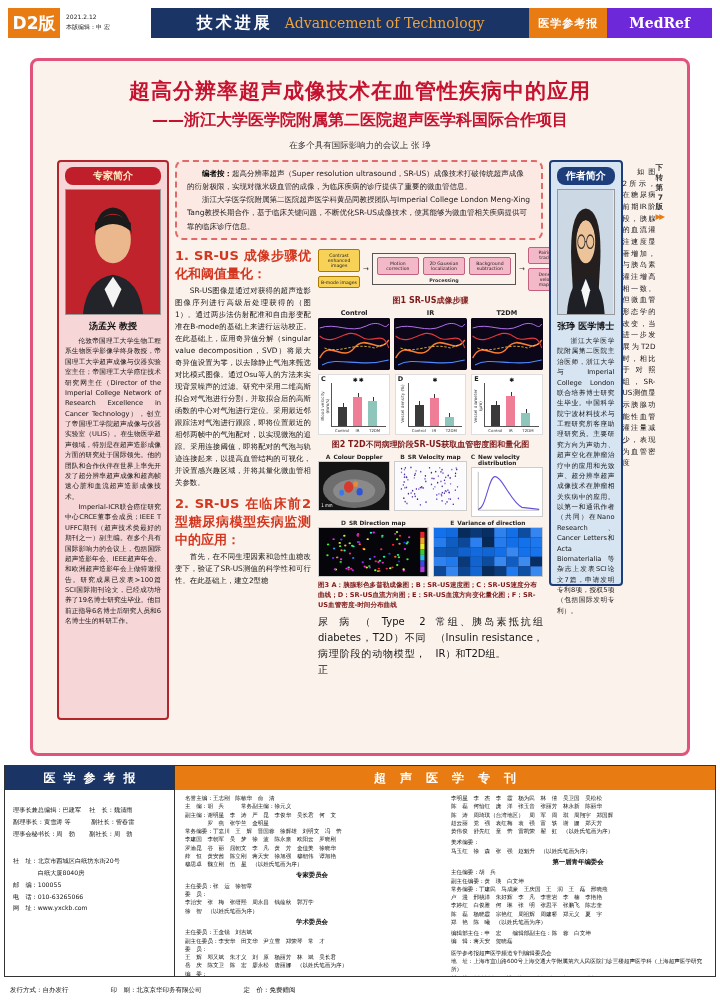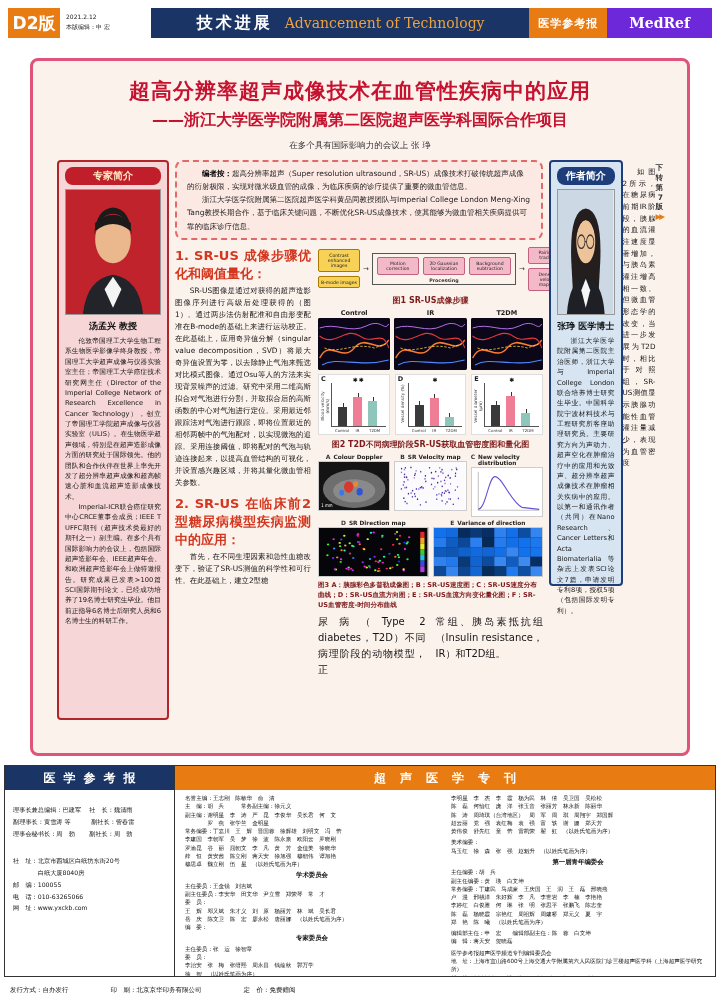--- a/index.html
+++ b/index.html
@@ -662,34 +662,34 @@
               <div class="mrow">主　编：胡　兵　　　常务副主编：徐元义</div>
               <div class="mrow">副主编：谢明星　李　涛　严　昆　李俊华　吴长君　何　文</div>
               <div class="mrow">　　　　罗　燕　张学兰　金明星</div>
               <div class="mrow">常务编委：丁嘉川　王　辉　晋国蓉　徐辉雄　刘明文　冯　蕾</div>
               <div class="mrow">李建国　李朝军　吴　梦　徐　波　陈永泉　欧阳云　罗晓刚</div>
               <div class="mrow">罗渝昆　谷　丽　屈朝文　李　凡　黄　芳　金佳美　徐晓华</div>
               <div class="mrow">薛　恒　黄安茜　陈立刚　蒋天安　徐旭强　穆朝伟　谭旭艳</div>
               <div class="mrow">穆思卓　魏立刚　伍　星　（以姓氏笔画为序）</div>
             </div>
             <div class="block">
+              <div class="block-title">专家委员会</div>
+              <div class="mrow">主任委员：张　运　徐智章</div>
+              <div class="mrow">委　员：</div>
+              <div class="mrow">李治安　张　梅　张缙熙　周永昌　钱蕴秋　郭万学</div>
+              <div class="mrow">徐　智　（以姓氏笔画为序）</div>
+            </div>
+            <div class="block">
               <div class="block-title">学术委员会</div>
               <div class="mrow">主任委员：王金锐　刘吉斌</div>
               <div class="mrow">副主任委员：李安华　田文华　尹立雪　郑荣琴　常　才</div>
               <div class="mrow">委　员：</div>
               <div class="mrow">王　辉　邓又斌　朱才义　刘　原　杨丽芳　林　斌　吴长君</div>
               <div class="mrow">岳　庆　陈文卫　陈　宏　廖永松　唐丽娜　（以姓氏笔画为序）</div>
               <div class="mrow">编　委：</div>
-            </div>
-            <div class="block">
-              <div class="block-title">专家委员会</div>
-              <div class="mrow">主任委员：张　运　徐智章</div>
-              <div class="mrow">委　员：</div>
-              <div class="mrow">李治安　张　梅　张缙熙　周永昌　钱蕴秋　郭万学</div>
-              <div class="mrow">徐　智　（以姓氏笔画为序）</div>
             </div>
           </div>
         <div class="mh-col" id="mh-col2">
             <div class="block">
               <div class="mrow">李明星　李　杰　李　霞　杨为民　林　僖　吴卫国　吴松松</div>
               <div class="mrow">陈　磊　何怡红　庞　洋　张玉音　张丽芳　林永新　陈丽华</div>
               <div class="mrow">陈　涛　周琦琪（台湾地区）　周　军　周　琪　周翔宇　郑国辉</div>
               <div class="mrow">赵云丽　党　强　袁红梅　袁　强　富　轶　谢　姗　郑天芳</div>
               <div class="mrow">黄伟俊　舒先红　童　蕾　雷凯荣　翟　虹　（以姓氏笔画为序）</div>
             </div>

